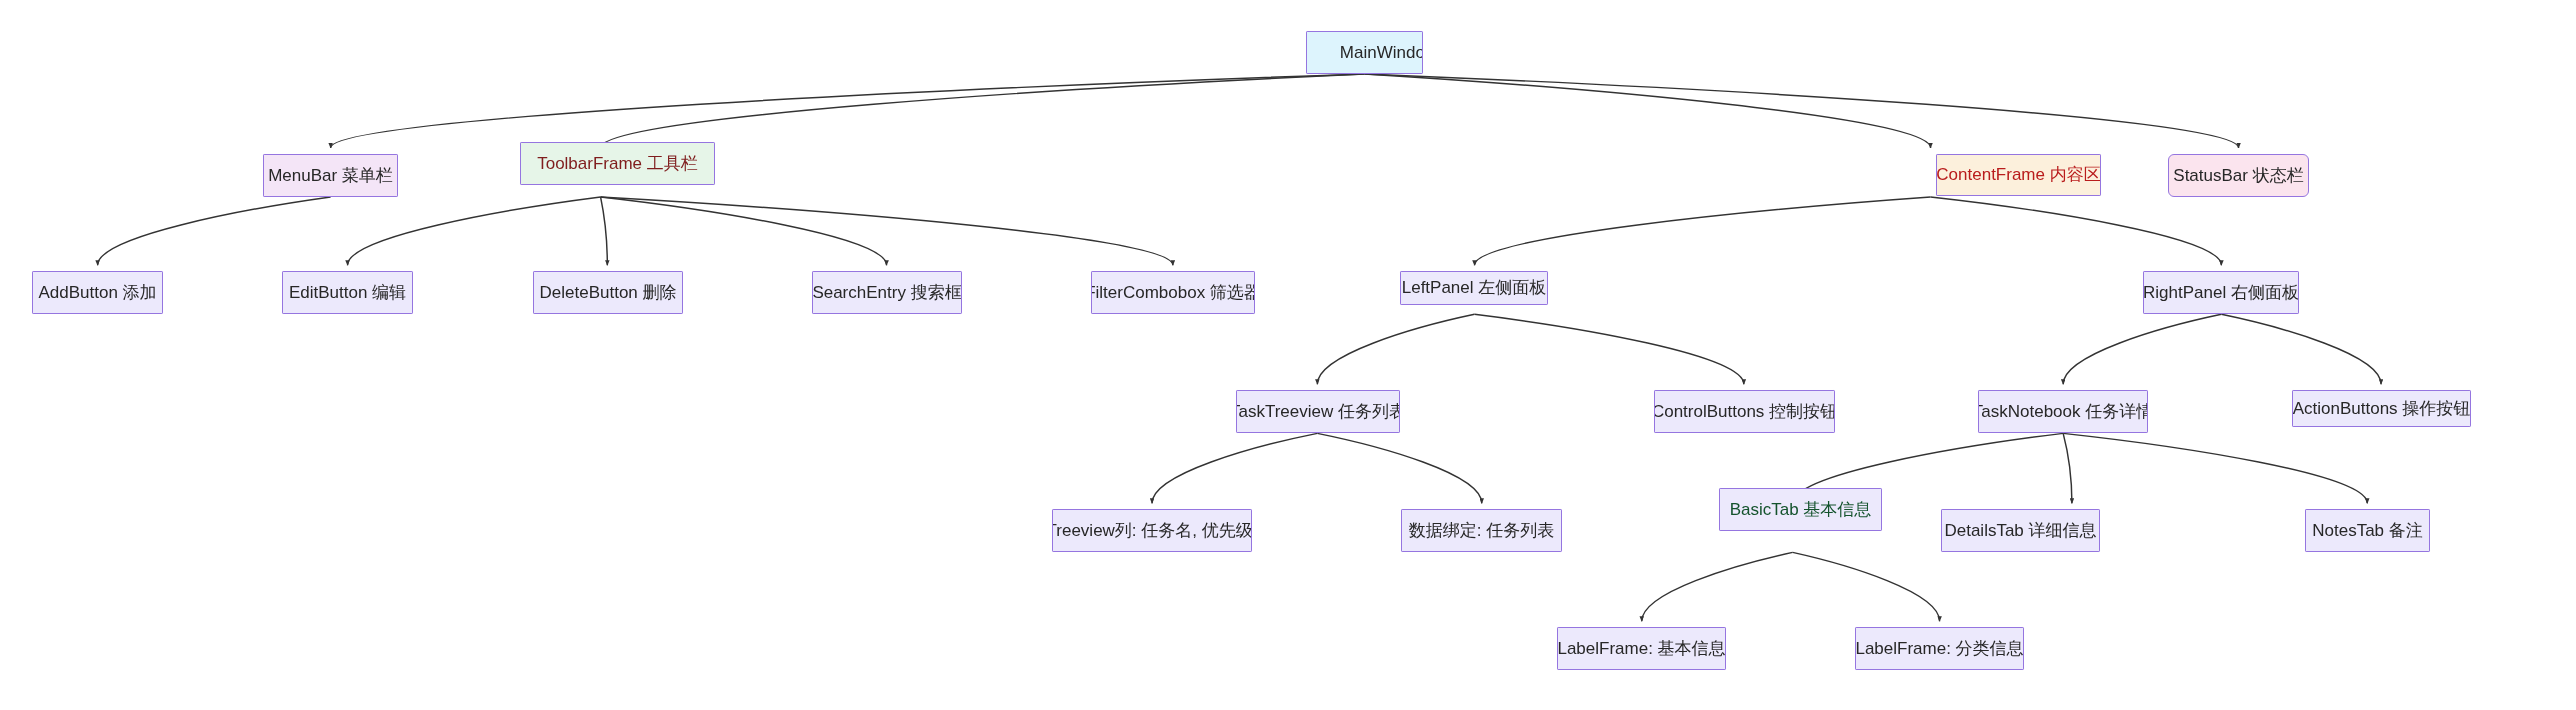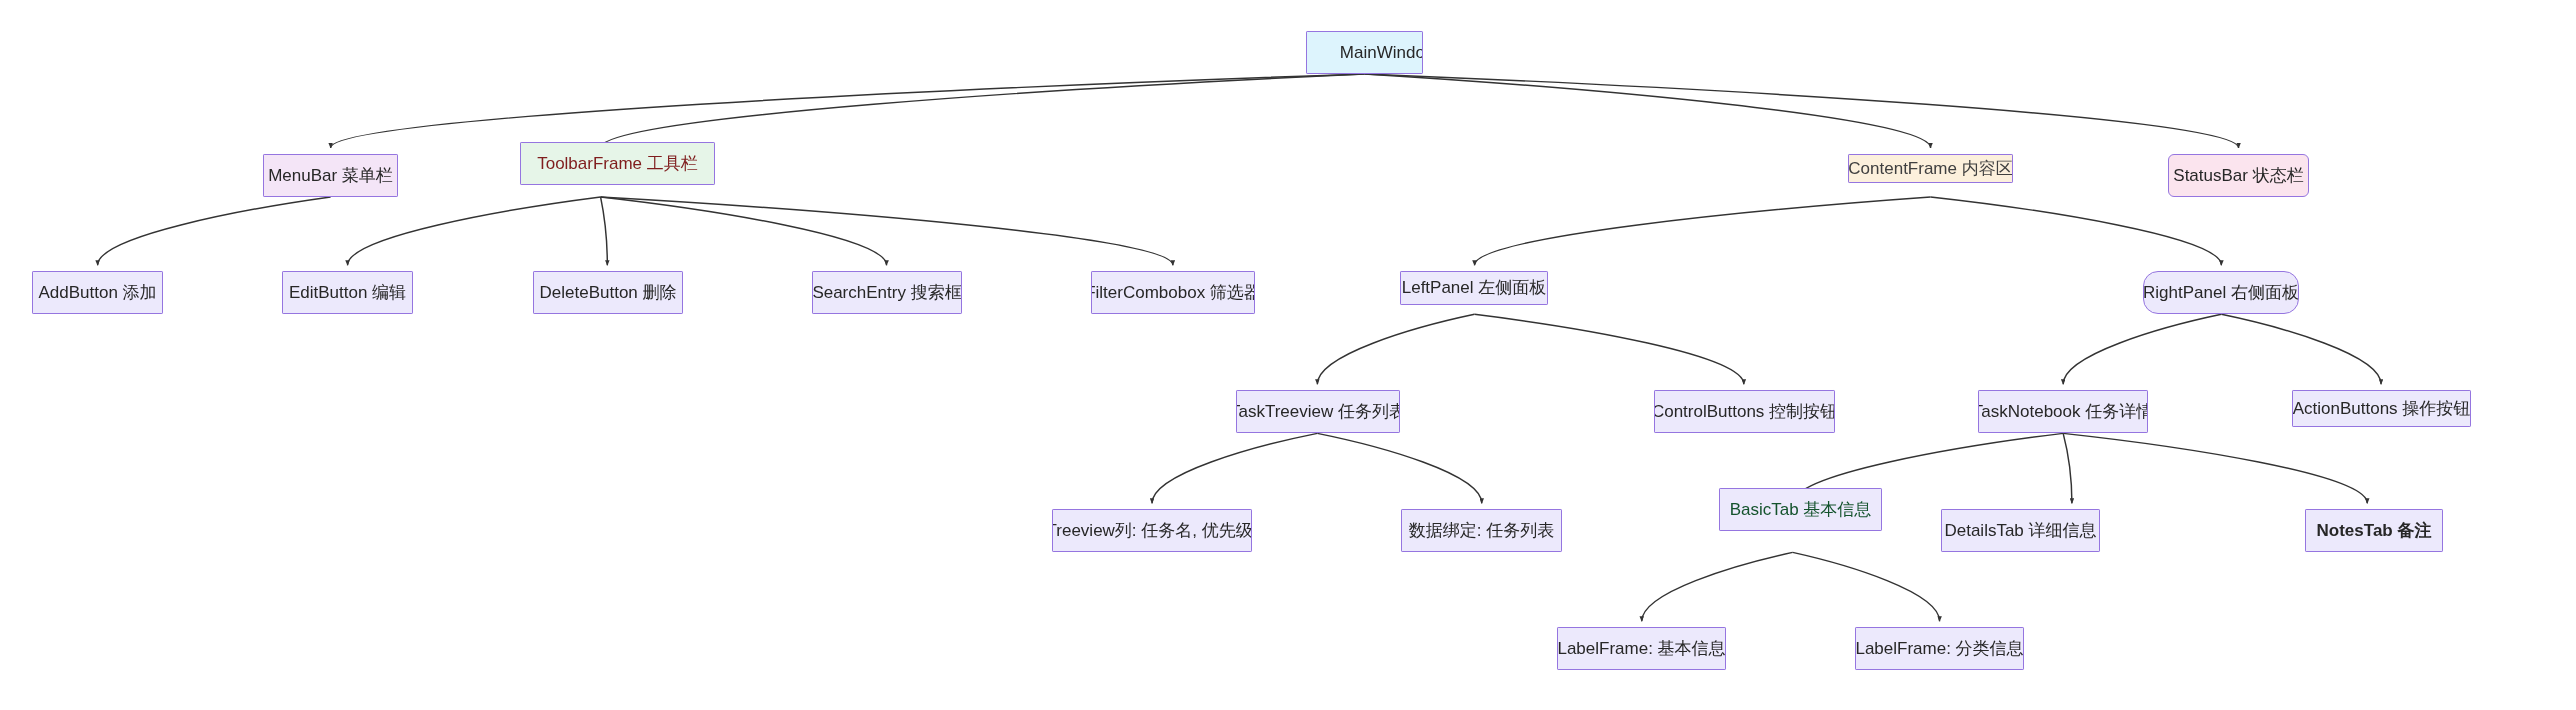--- a/index.html
+++ b/index.html
@@ -91,21 +91,21 @@
   <div id="nodes">
       <div class="node root" style="left: 1306px; top: 31px; width: 117px; height: 43px; background: rgb(221, 244, 253); border-color: rgb(149, 117, 224); color: rgb(39, 39, 39); padding-left: 48px;">
         <span class="node-label">MainWindow</span>
       </div>
       <div class="node menubar" style="left: 263px; top: 154px; width: 135px; height: 43px; background: rgb(244, 229, 247); border-color: rgb(149, 117, 224); color: rgb(39, 39, 39);">
         <span class="node-label">MenuBar 菜单栏</span>
       </div>
       <div class="node toolbar" style="left: 520px; top: 142px; width: 195px; height: 43px; background: rgb(230, 245, 232); border-color: rgb(149, 117, 224); color: #7f1d1d;">
         <span class="node-label">ToolbarFrame 工具栏</span>
       </div>
-      <div class="node content" style="left: 1848px; top: 154px; width: 165px; height: 29px; background: rgb(252, 240, 220); border-color: rgb(149, 117, 224); color: #404040;">
+      <div class="node content" style="left: 1936px; top: 154px; width: 165px; height: 42px; background: rgb(252, 240, 220); border-color: rgb(149, 117, 224); color: #b91c1c;">
         <span class="node-label">ContentFrame 内容区</span>
       </div>
       <div class="node status" style="left: 2168px; top: 154px; width: 141px; height: 43px; background: rgb(251, 228, 238); border-color: rgb(149, 117, 224); color: rgb(39, 39, 39);">
         <span class="node-label">StatusBar 状态栏</span>
       </div>
       <div class="node " style="left: 32px; top: 271px; width: 131px; height: 43px; background: rgb(236, 233, 252); border-color: rgb(149, 117, 224); color: rgb(39, 39, 39);">
         <span class="node-label">AddButton 添加</span>
       </div>
       <div class="node " style="left: 282px; top: 271px; width: 131px; height: 43px; background: rgb(236, 233, 252); border-color: rgb(149, 117, 224); color: rgb(39, 39, 39);">
         <span class="node-label">EditButton 编辑</span>
@@ -115,21 +115,21 @@
       </div>
       <div class="node " style="left: 812px; top: 271px; width: 150px; height: 43px; background: rgb(236, 233, 252); border-color: rgb(149, 117, 224); color: rgb(39, 39, 39);">
         <span class="node-label">SearchEntry 搜索框</span>
       </div>
       <div class="node " style="left: 1091px; top: 271px; width: 164px; height: 43px; background: rgb(236, 233, 252); border-color: rgb(149, 117, 224); color: rgb(39, 39, 39);">
         <span class="node-label">FilterCombobox 筛选器</span>
       </div>
       <div class="node " style="left: 1400px; top: 271px; width: 148px; height: 34px; background: rgb(236, 233, 252); border-color: rgb(149, 117, 224); color: rgb(39, 39, 39);">
         <span class="node-label">LeftPanel 左侧面板</span>
       </div>
-      <div class="node " style="left: 2143px; top: 271px; width: 156px; height: 43px; background: rgb(236, 233, 252); border-color: rgb(149, 117, 224); color: rgb(39, 39, 39); border-radius: 15px;">
+      <div class="node " style="left: 2143px; top: 271px; width: 156px; height: 43px; background: rgb(236, 233, 252); border-color: rgb(149, 117, 224); color: rgb(39, 39, 39);">
         <span class="node-label">RightPanel 右侧面板</span>
       </div>
       <div class="node " style="left: 1236px; top: 390px; width: 164px; height: 43px; background: rgb(236, 233, 252); border-color: rgb(149, 117, 224); color: rgb(39, 39, 39);">
         <span class="node-label">TaskTreeview 任务列表</span>
       </div>
       <div class="node " style="left: 1654px; top: 390px; width: 181px; height: 43px; background: rgb(236, 233, 252); border-color: rgb(149, 117, 224); color: rgb(39, 39, 39);">
         <span class="node-label">ControlButtons 控制按钮</span>
       </div>
       <div class="node " style="left: 1978px; top: 390px; width: 170px; height: 43px; background: rgb(236, 233, 252); border-color: rgb(149, 117, 224); color: rgb(39, 39, 39);">
         <span class="node-label">TaskNotebook 任务详情</span>
@@ -142,21 +142,21 @@
       </div>
       <div class="node " style="left: 1401px; top: 509px; width: 161px; height: 43px; background: rgb(236, 233, 252); border-color: rgb(149, 117, 224); color: rgb(39, 39, 39);">
         <span class="node-label">数据绑定: 任务列表</span>
       </div>
       <div class="node " style="left: 1719px; top: 488px; width: 163px; height: 43px; background: rgb(236, 233, 252); border-color: rgb(149, 117, 224); color: #14532d;">
         <span class="node-label">BasicTab 基本信息</span>
       </div>
       <div class="node " style="left: 1941px; top: 509px; width: 159px; height: 43px; background: rgb(236, 233, 252); border-color: rgb(149, 117, 224); color: rgb(39, 39, 39);">
         <span class="node-label">DetailsTab 详细信息</span>
       </div>
-      <div class="node " style="left: 2305px; top: 509px; width: 138px; height: 43px; background: rgb(236, 233, 252); border-color: rgb(149, 117, 224); color: rgb(39, 39, 39); font-weight: bold;">
+      <div class="node " style="left: 2305px; top: 509px; width: 125px; height: 43px; background: rgb(236, 233, 252); border-color: rgb(149, 117, 224); color: rgb(39, 39, 39);">
         <span class="node-label">NotesTab 备注</span>
       </div>
       <div class="node " style="left: 1557px; top: 627px; width: 169px; height: 43px; background: rgb(236, 233, 252); border-color: rgb(149, 117, 224); color: rgb(39, 39, 39);">
         <span class="node-label">LabelFrame: 基本信息</span>
       </div>
       <div class="node " style="left: 1855px; top: 627px; width: 169px; height: 43px; background: rgb(236, 233, 252); border-color: rgb(149, 117, 224); color: rgb(39, 39, 39);">
         <span class="node-label">LabelFrame: 分类信息</span>
       </div>
     </div>
 </div>

